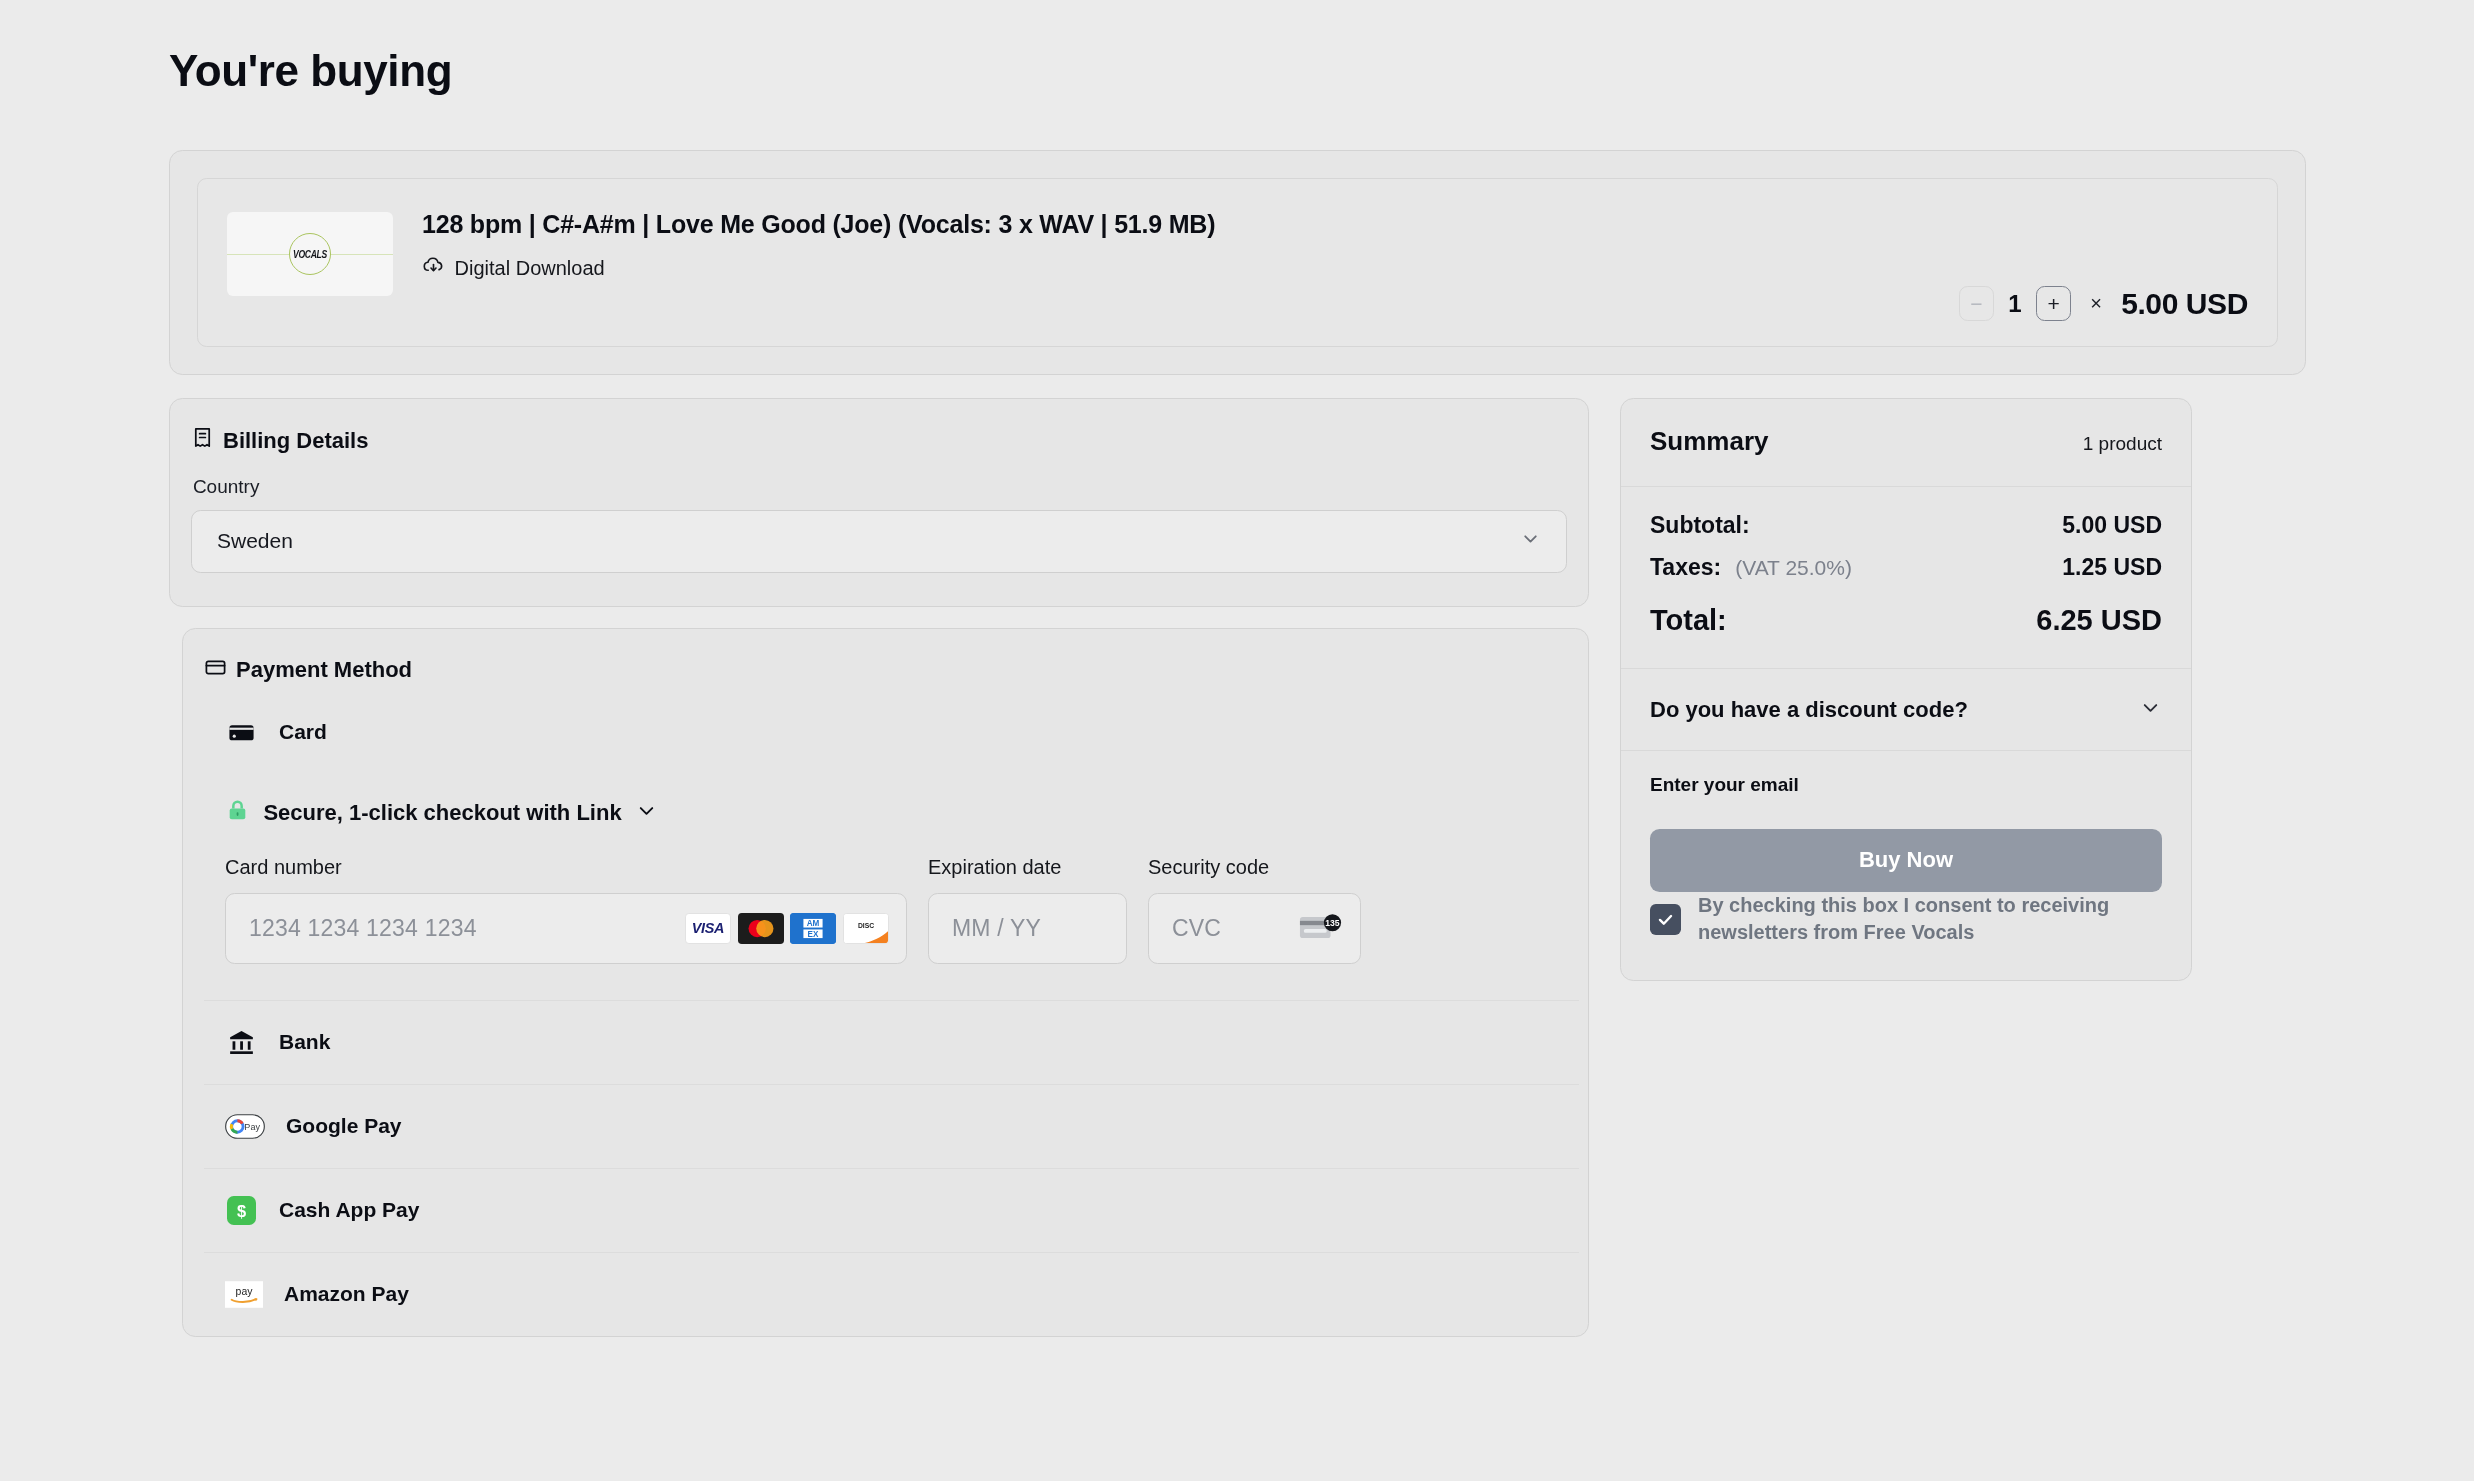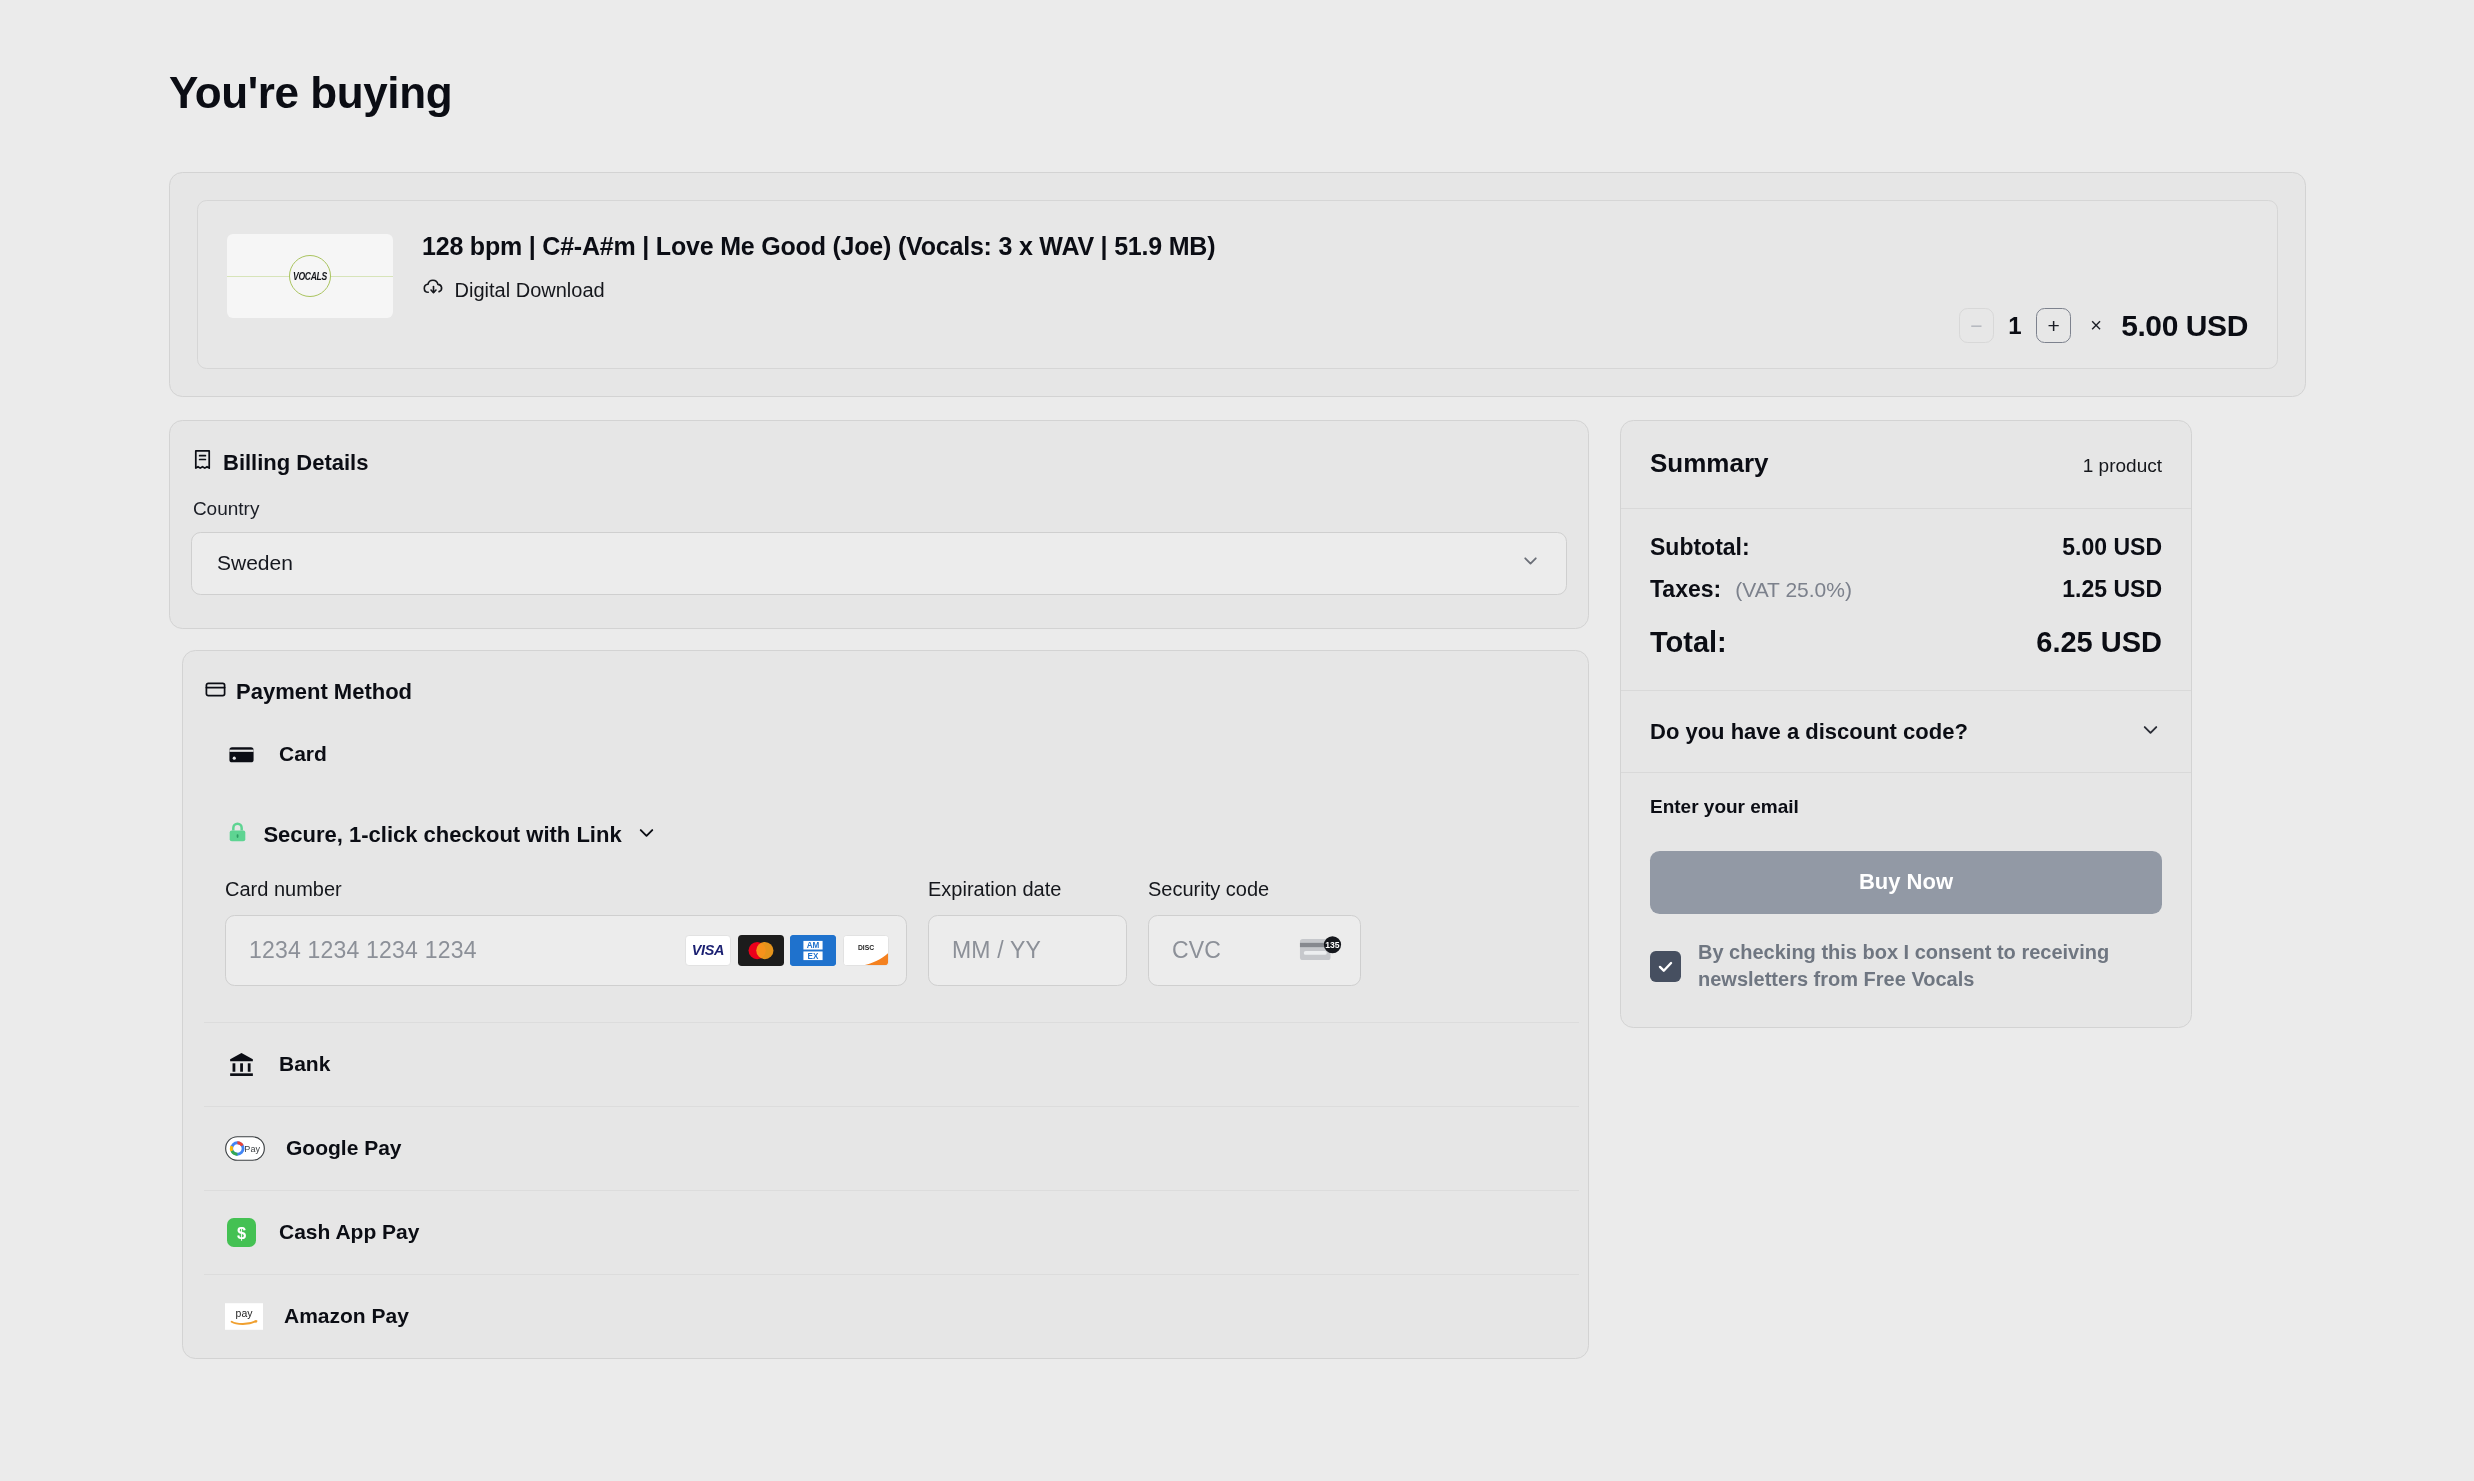--- a/index.html
+++ b/index.html
@@ -18,21 +18,21 @@
     width: 2475px;
     height: 1482px;
     padding: 0 169px;
   }
 
   
   .page-title {
     font-size: 44px;
     font-weight: 700;
     letter-spacing: -0.4px;
-    padding-top: 68px;
+    padding-top: 46px;
     color: #0b0d14;
   }
 
   
   .panel {
     background: #e6e6e6;
     border: 1px solid #d3d3d3;
     border-radius: 13.4px;
   }
 
@@ -321,21 +321,20 @@
     color: #ffffff;
     font-size: 22px;
     font-weight: 700;
     font-family: "Liberation Sans", sans-serif;
     cursor: pointer;
   }
 
   .consent-row {
     display: flex;
     gap: 17px;
-    margin-top: 25px;
     align-items: center;
   }
   .cbox {
     width: 31px; height: 31px;
     flex: 0 0 auto;
     border-radius: 5.8px;
     background: #464f60;
     display: flex; align-items: center; justify-content: center;
     cursor: pointer;
   }

